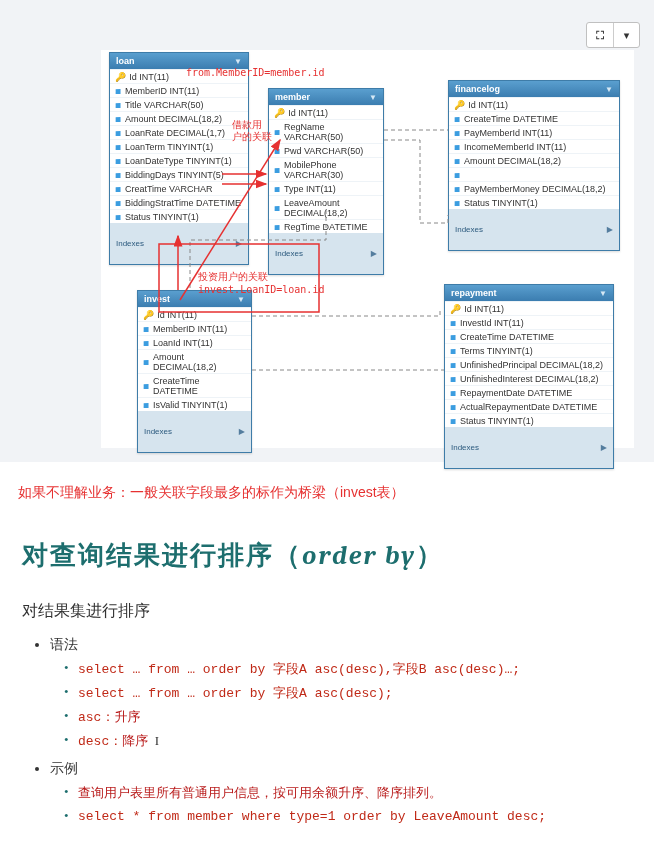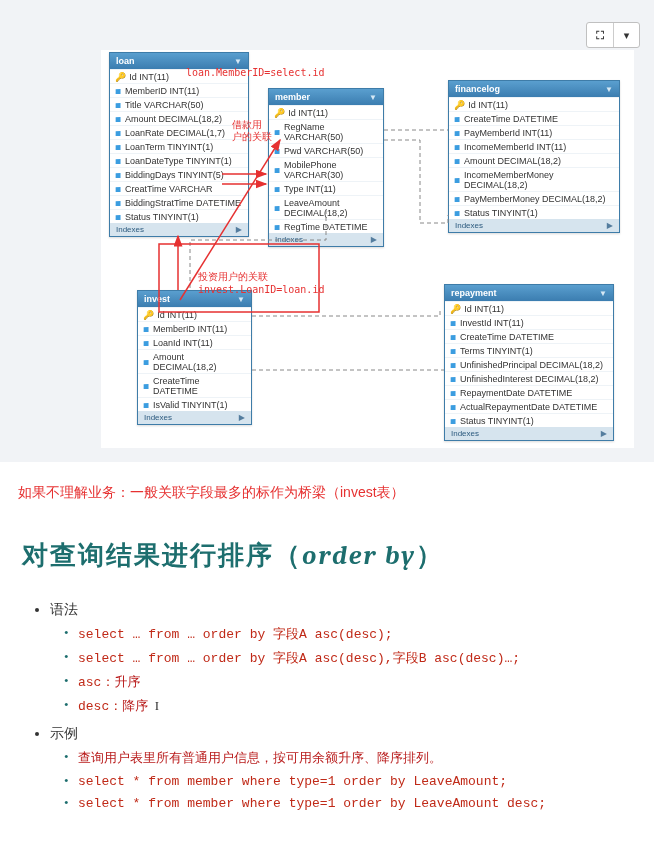--- a/index.html
+++ b/index.html
@@ -8,21 +8,21 @@
   .canvas-inner { position: absolute; left: 101px; top: 50px; width: 533px; height: 398px; background: #fff; }
   .toolbar { position: absolute; right: 14px; top: 22px; display: flex; border: 1px solid #c0c0c0; border-radius: 3px; background: #fff; }
   .toolbar-btn { width: 26px; height: 24px; display: flex; align-items: center; justify-content: center; font-size: 11px; color: #333; border-left: 1px solid #ccc; cursor: pointer; }
   .toolbar-btn:first-child { border-left: none; font-weight: bold; }
   .entity { position: absolute; background: #fff; border: 1px solid #3e7ca8; font-size: 9px; box-shadow: 0 1px 2px rgba(0,0,0,0.15); }
   .entity-header { background: linear-gradient(#5a9fcf, #3b7db0); color: #fff; font-weight: bold; padding: 3px 6px; display: flex; justify-content: space-between; align-items: center; }
   .hdr-tri { font-size: 8px; color: #d5e8f5; }
   .entity-row { padding: 1.5px 5px; display: flex; align-items: center; gap: 3px; border-top: 1px solid #eef3f7; color: #333; }
   .key-pk { color: #d8a400; font-size: 9px; }
   .key-col { color: #3b9de0; font-size: 9px; transform: rotate(45deg); display:inline-block; }
-  .indexes { background: #d6e4ee; color: #2c5a7e; font-size: 8px; padding: 2px 6px; display: flex; justify-content: space-between; }
+  .indexes { background: #d6e4ee; color: #2c5a7e; font-size: 8px; padding: 16px 6px; display: flex; justify-content: space-between; }
   .idx-tri { color: #547d9e; font-size: 8px; }
   .red-text { color: #e63131; font-family: Arial, sans-serif; }
   .note-red { color: #e63131; font-size: 14px; padding: 12px 18px; }
   .tutorial { padding: 0 22px 20px 22px; font-family: "Microsoft YaHei", "SimSun", serif; }
   .tutorial-title { font-size: 26px; font-weight: bold; color: #1d6e6e; margin: 24px 0 28px 0; letter-spacing: 2px; }
   .tutorial-title .en { font-family: "Cambria", serif; font-weight: bold; font-style: italic; }
   .sub-heading { font-size: 16px; color: #333; margin: 0 0 14px 0; }
   ul.top { list-style: disc; margin: 0; padding-left: 28px; }
   ul.top > li { font-size: 14px; color: #333; margin: 6px 0; }
   ul.inner { list-style: none; padding-left: 14px; margin: 6px 0 10px 0; }
@@ -164,21 +164,20 @@
         <div class="entity-row">
           <span class="key-col">◆</span>
           <span>IncomeMemberId INT(11)</span>
         </div>
         <div class="entity-row">
           <span class="key-col">◆</span>
           <span>Amount DECIMAL(18,2)</span>
         </div>
         <div class="entity-row">
           <span class="key-col">◆</span>
-          <span>IncomeMemberMoney DECIMAL(18,2)</span>
         </div>
         <div class="entity-row">
           <span class="key-col">◆</span>
           <span>PayMemberMoney DECIMAL(18,2)</span>
         </div>
         <div class="entity-row">
           <span class="key-col">◆</span>
           <span>Status TINYINT(1)</span>
         </div>
       </div>
@@ -267,21 +266,21 @@
           <span class="key-col">◆</span>
           <span>Status TINYINT(1)</span>
         </div>
       </div>
     <div class="indexes">
       <span>Indexes</span>
       <span class="idx-tri">▶</span>
     </div>
   </div>
 
-  <div class="anno red-text" style="left:186px; top:67px; font-family:Consolas,monospace;">loan.MemberID=select.id</div>
+  <div class="anno red-text" style="left:186px; top:67px; font-family:Consolas,monospace;">from.MemberID=member.id</div>
   <div class="anno red-text" style="left:232px; top:119px; line-height:12px;">
     <div>借款用</div>
     <div>户的关联</div>
   </div>
   <div class="anno red-text" style="left:198px; top:270px; line-height:13px;">
     <div>投资用户的关联</div>
     <div style="font-family:Consolas,monospace;">invest.LoanID=loan.id</div>
   </div>
 
   <svg class="overlay" width="654" height="462">
@@ -309,32 +308,32 @@
     </g>
   </svg>
 </div>
 
 <div class="note-red">如果不理解业务：一般关联字段最多的标作为桥梁（invest表）</div>
 
 <div class="tutorial">
   <div class="tutorial-title">
     <span>对查询结果进行排序（</span><span class="en">order by</span><span>）</span>
   </div>
+  <div class="sub-heading">对结果集进行排序</div>
   <ul class="top">
     <li>
       <span>语法</span>
       <ul class="inner">
+        <li><span class="code-red">select … from … order by 字段A asc(desc),字段B asc(desc)…;</span></li>
         <li><span class="code-red">select … from … order by 字段A asc(desc);</span></li>
-        <li><span class="code-red">select … from … order by 字段A asc(desc),字段B asc(desc)…;</span></li>
         <li><span class="code-red">asc：</span><span class="plain">升序</span></li>
         <li><span class="code-red">desc：</span><span class="plain">降序</span>&nbsp;&nbsp;<span class="cursor-mark">I</span></li>
       </ul>
     </li>
     <li>
       <span>示例</span>
       <ul class="inner">
         <li><span class="plain">查询用户表里所有普通用户信息，按可用余额升序、降序排列。</span></li>
-        <li><span class="code-red">select * from member where type=1 order by LeaveAmount;</span></li>
         <li><span class="code-red">select * from member where type=1 order by LeaveAmount desc;</span></li>
       </ul>
     </li>
   </ul>
 </div>
 
 </body></html>

